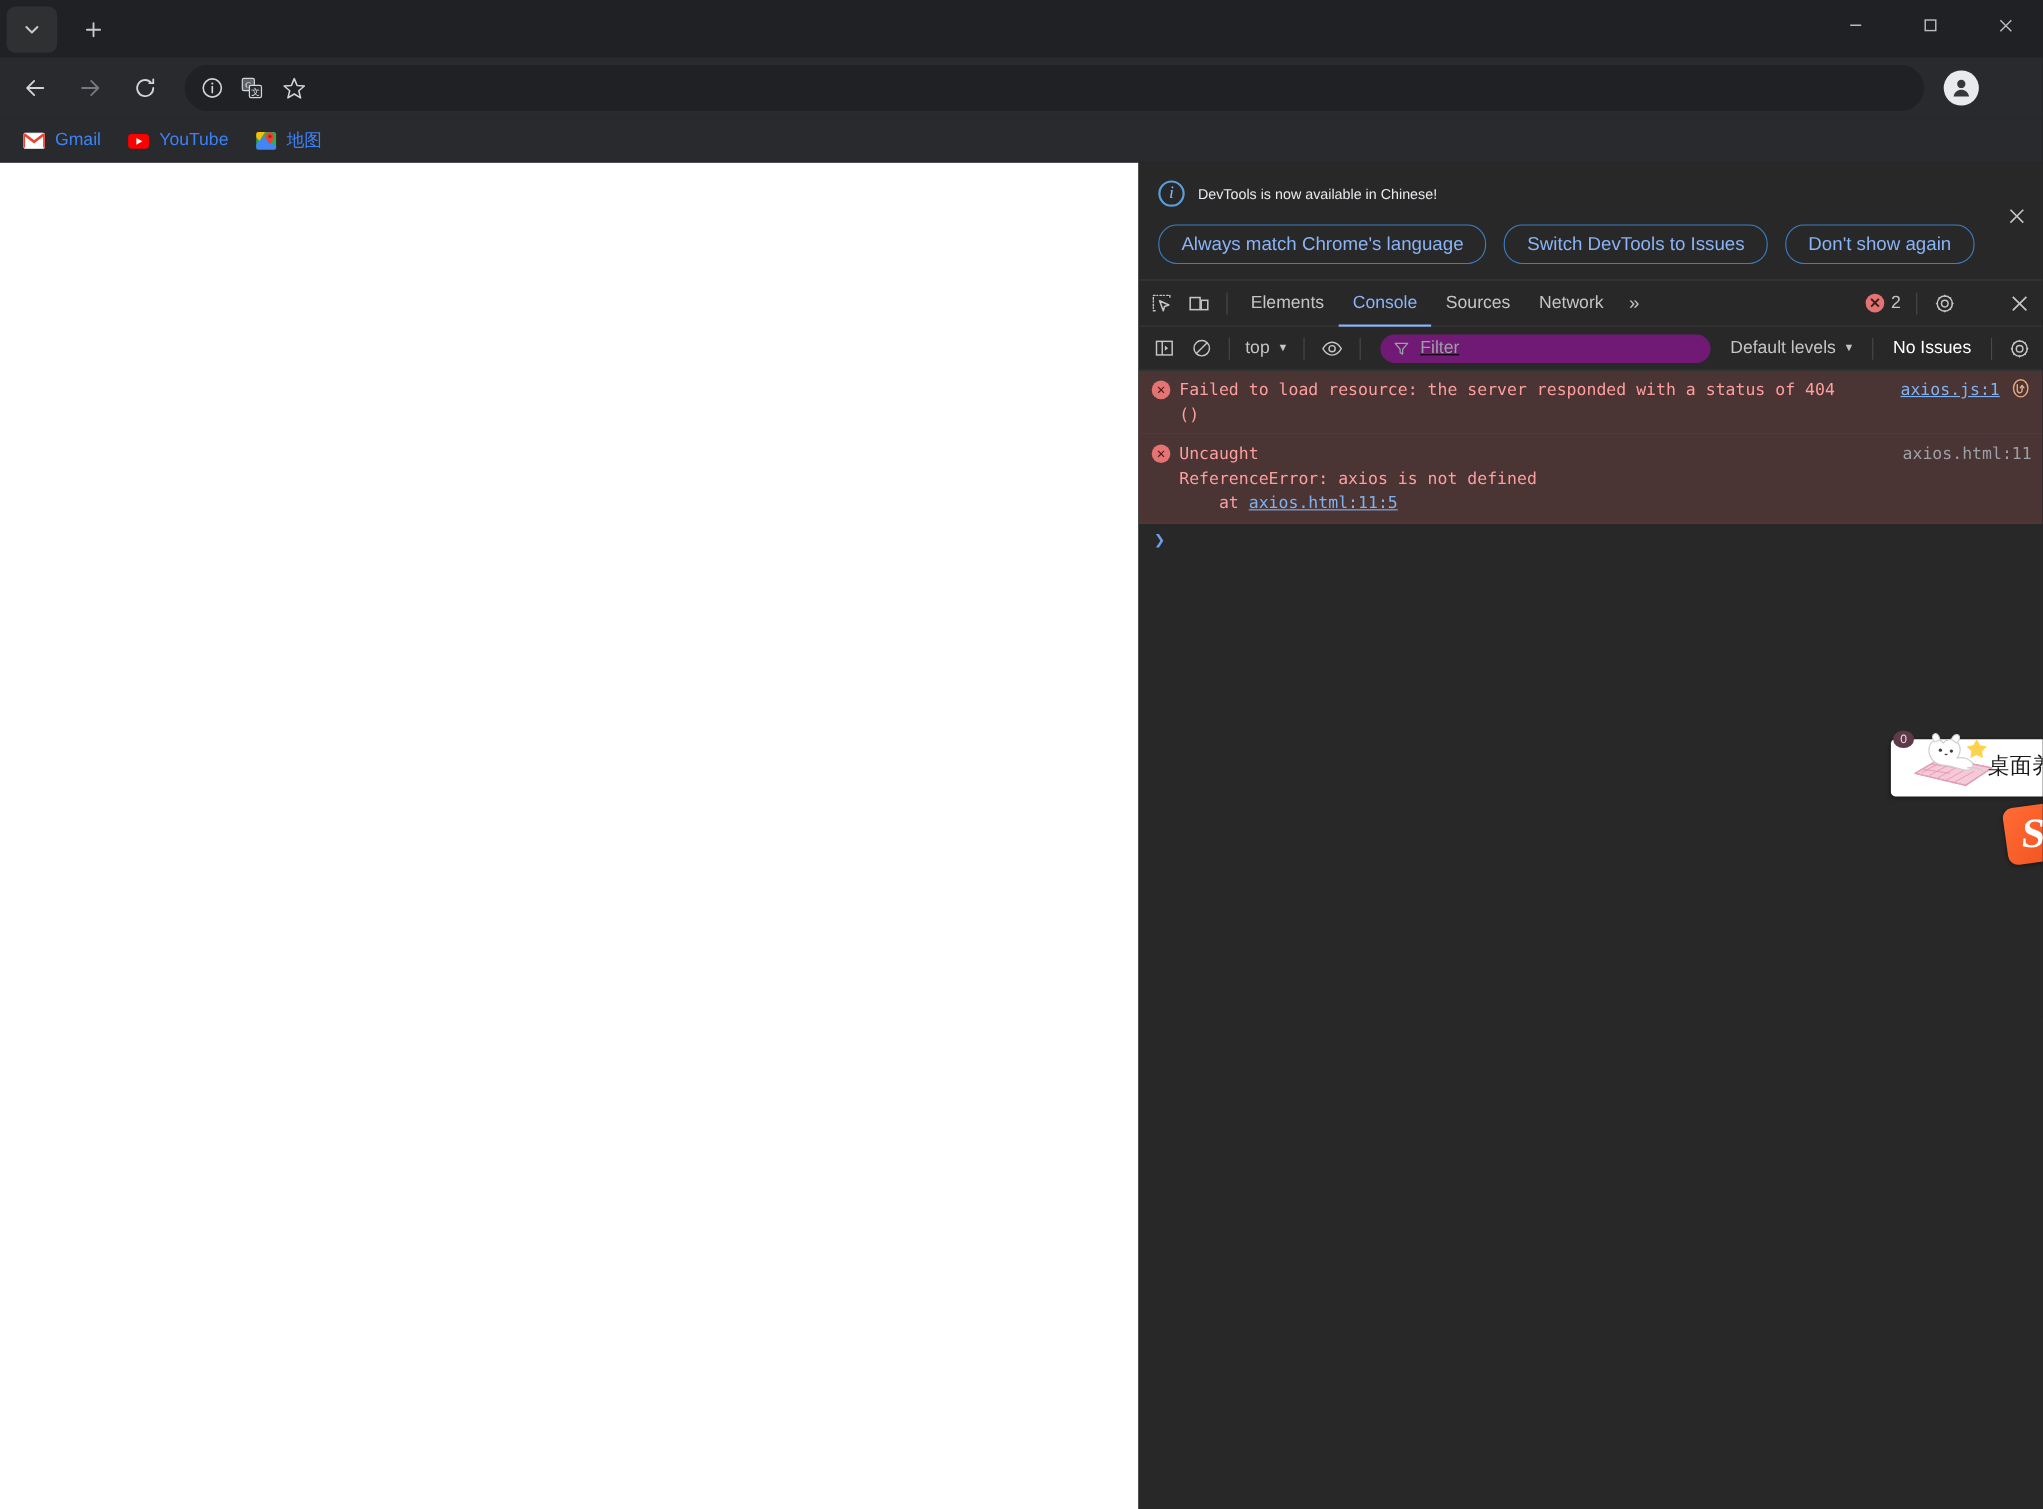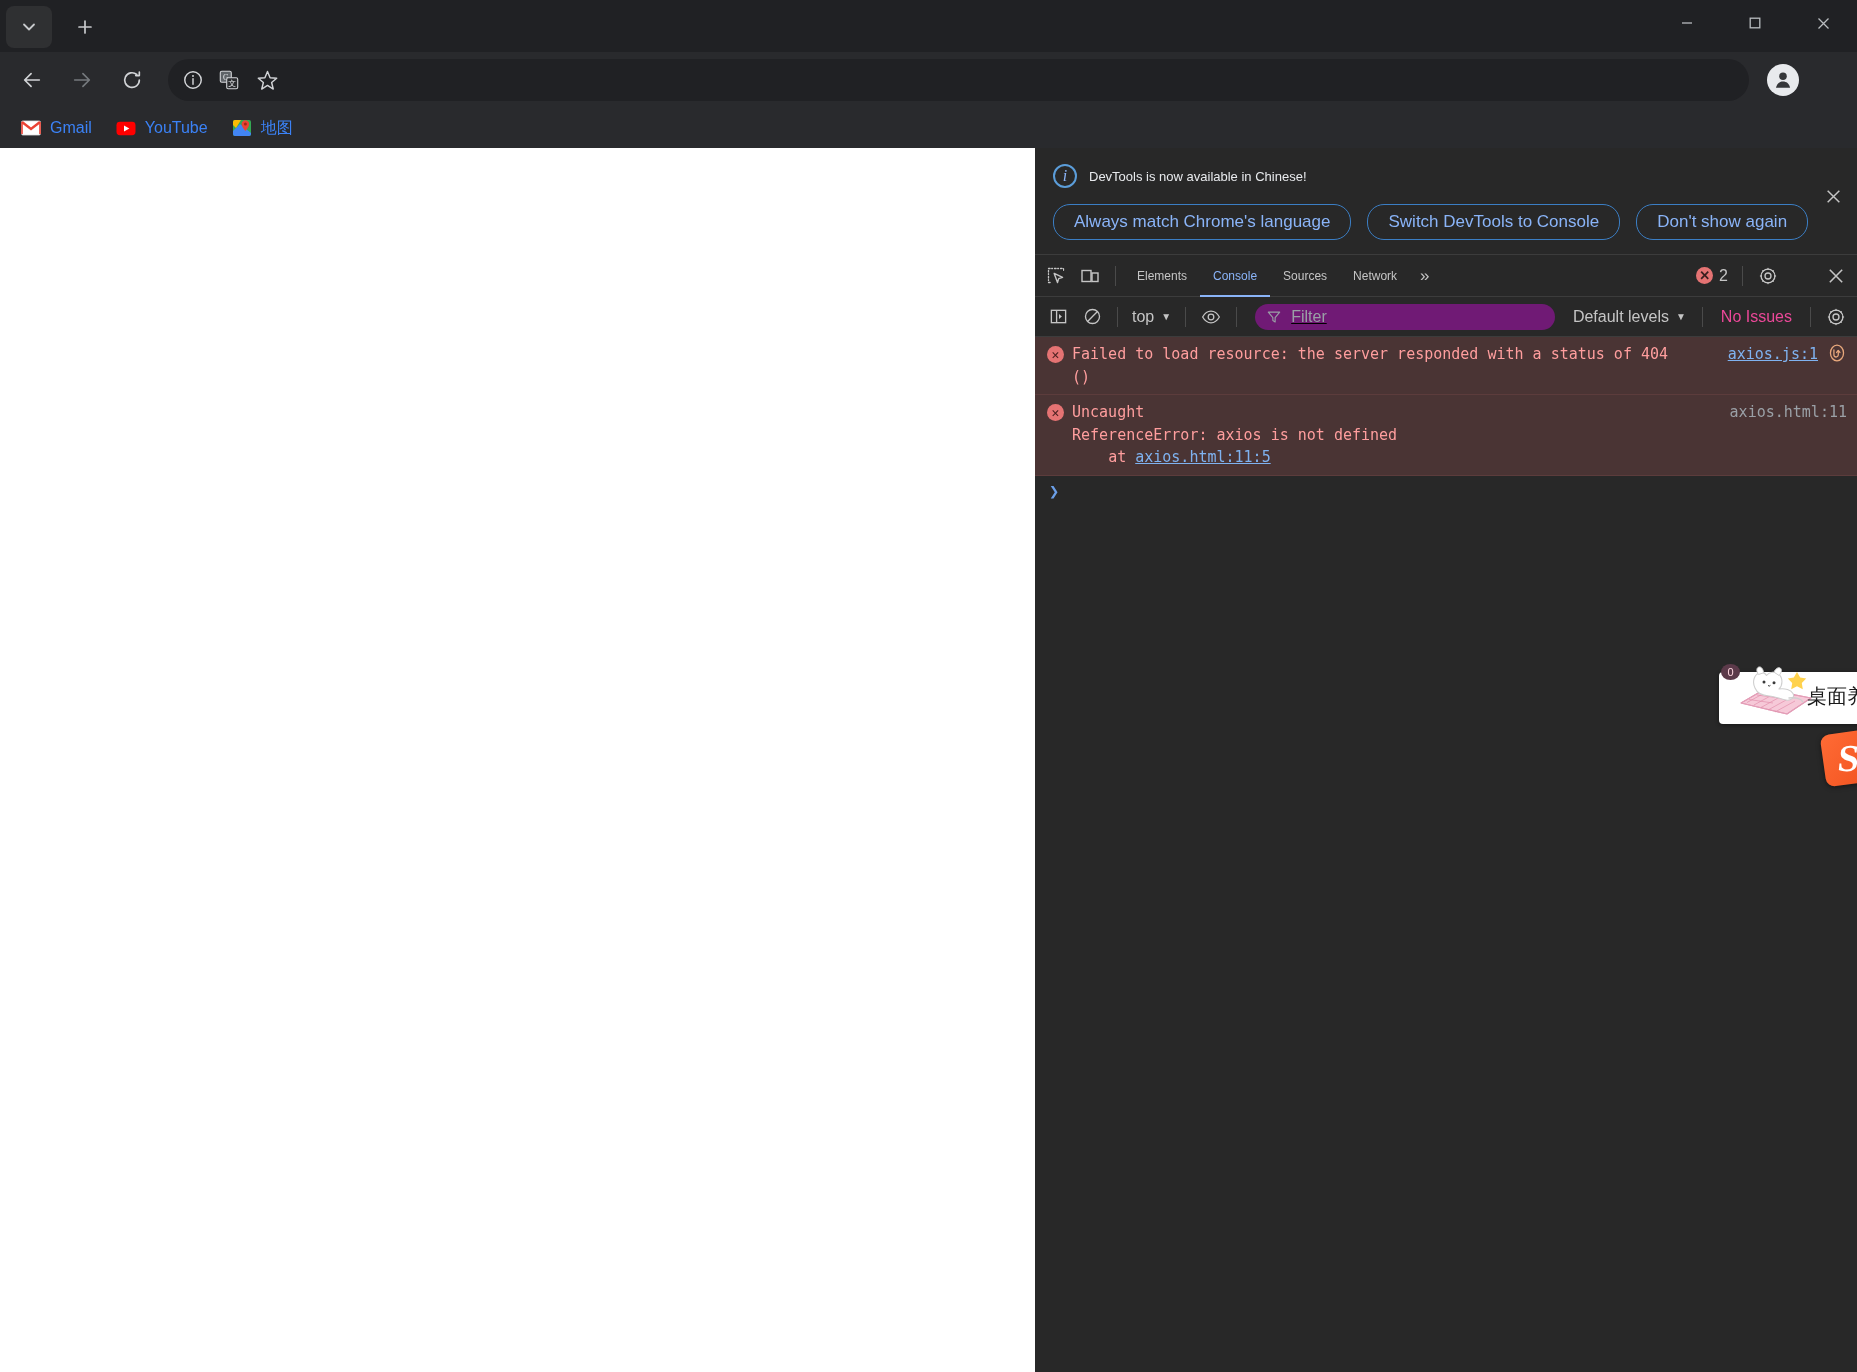--- a/index.html
+++ b/index.html
@@ -228,21 +228,21 @@
     width: 34px; height: 34px;
     display: flex; align-items: center; justify-content: center;
     border-radius: 3px; cursor: pointer; flex: none;
   }
   .vsep { width: 1px; height: 20px; background: #4a4a4a; margin: 0 8px; flex: none; }
   .dt-tab {
     height: 42px;
     padding: 0 13px;
     display: flex; align-items: center;
     color: #c5c5c5;
-    font-size: 12px;
+    font-size: 16px;
     cursor: pointer;
     position: relative;
     white-space: nowrap;
   }
   .dt-tab.active { color: #8ab4f8; }
   .dt-tab.active::after {
     content: ""; position: absolute; left: 0; right: 0; bottom: 0;
     height: 2px; background: #8ab4f8;
   }
   .dt-more { color: #c5c5c5; font-size: 17px; padding: 0 10px; cursor: pointer; }
@@ -280,21 +280,21 @@
     border-radius: 13px;
     display: flex; align-items: center;
     padding: 0 12px;
     margin: 0 10px;
     cursor: text;
     text-decoration: underline;
   }
   .filter-box .ftxt { color: #9aa0a6; font-size: 16px; margin-left: 10px; }
   .con-right { margin-left: auto; display: flex; align-items: center; padding-right: 4px; }
   .lvl-sel { color: #c5c5c5; font-size: 16px; display: flex; align-items: center; padding: 3px 8px; cursor: pointer; border-radius:3px;}
-  .issues { color: #ec4899; font-size: 16px; padding: 3px 10px; cursor: pointer; }
+  .issues { color: #ffffff; font-size: 16px; padding: 3px 10px; cursor: pointer; }
 
   
   .con-body { flex: 1; overflow: hidden; position: relative; background: #282828; }
   .msg {
     background: #4a3434;
     border-bottom: 1px solid #5c3c3c;
     padding: 6px 10px 6px 12px;
     display: flex;
     position: relative;
     font-family: "DejaVu Sans Mono", monospace;
@@ -510,21 +510,21 @@
 
     <div class="devtools">
 
       <div class="dt-banner">
         <div class="dt-banner-top">
           <span class="i-icon">i</span>
           <span class="dt-banner-title">DevTools is now available in Chinese!</span>
         </div>
         <div class="dt-banner-btns">
           <button class="dt-pill">Always match Chrome's language</button>
-          <button class="dt-pill">Switch DevTools to Console</button>
+          <button class="dt-pill">Switch DevTools to Issues</button>
           <button class="dt-pill">Don't show again</button>
         </div>
         <div class="dt-banner-close">
           <svg width="17" height="17" viewBox="0 0 16 16">
             <path d="M2.5 2.5 L13.5 13.5 M13.5 2.5 L2.5 13.5" stroke="#c5c5c5" stroke-width="1.4"></path>
           </svg>
         </div>
       </div>
 
       <div class="dt-tabbar">

